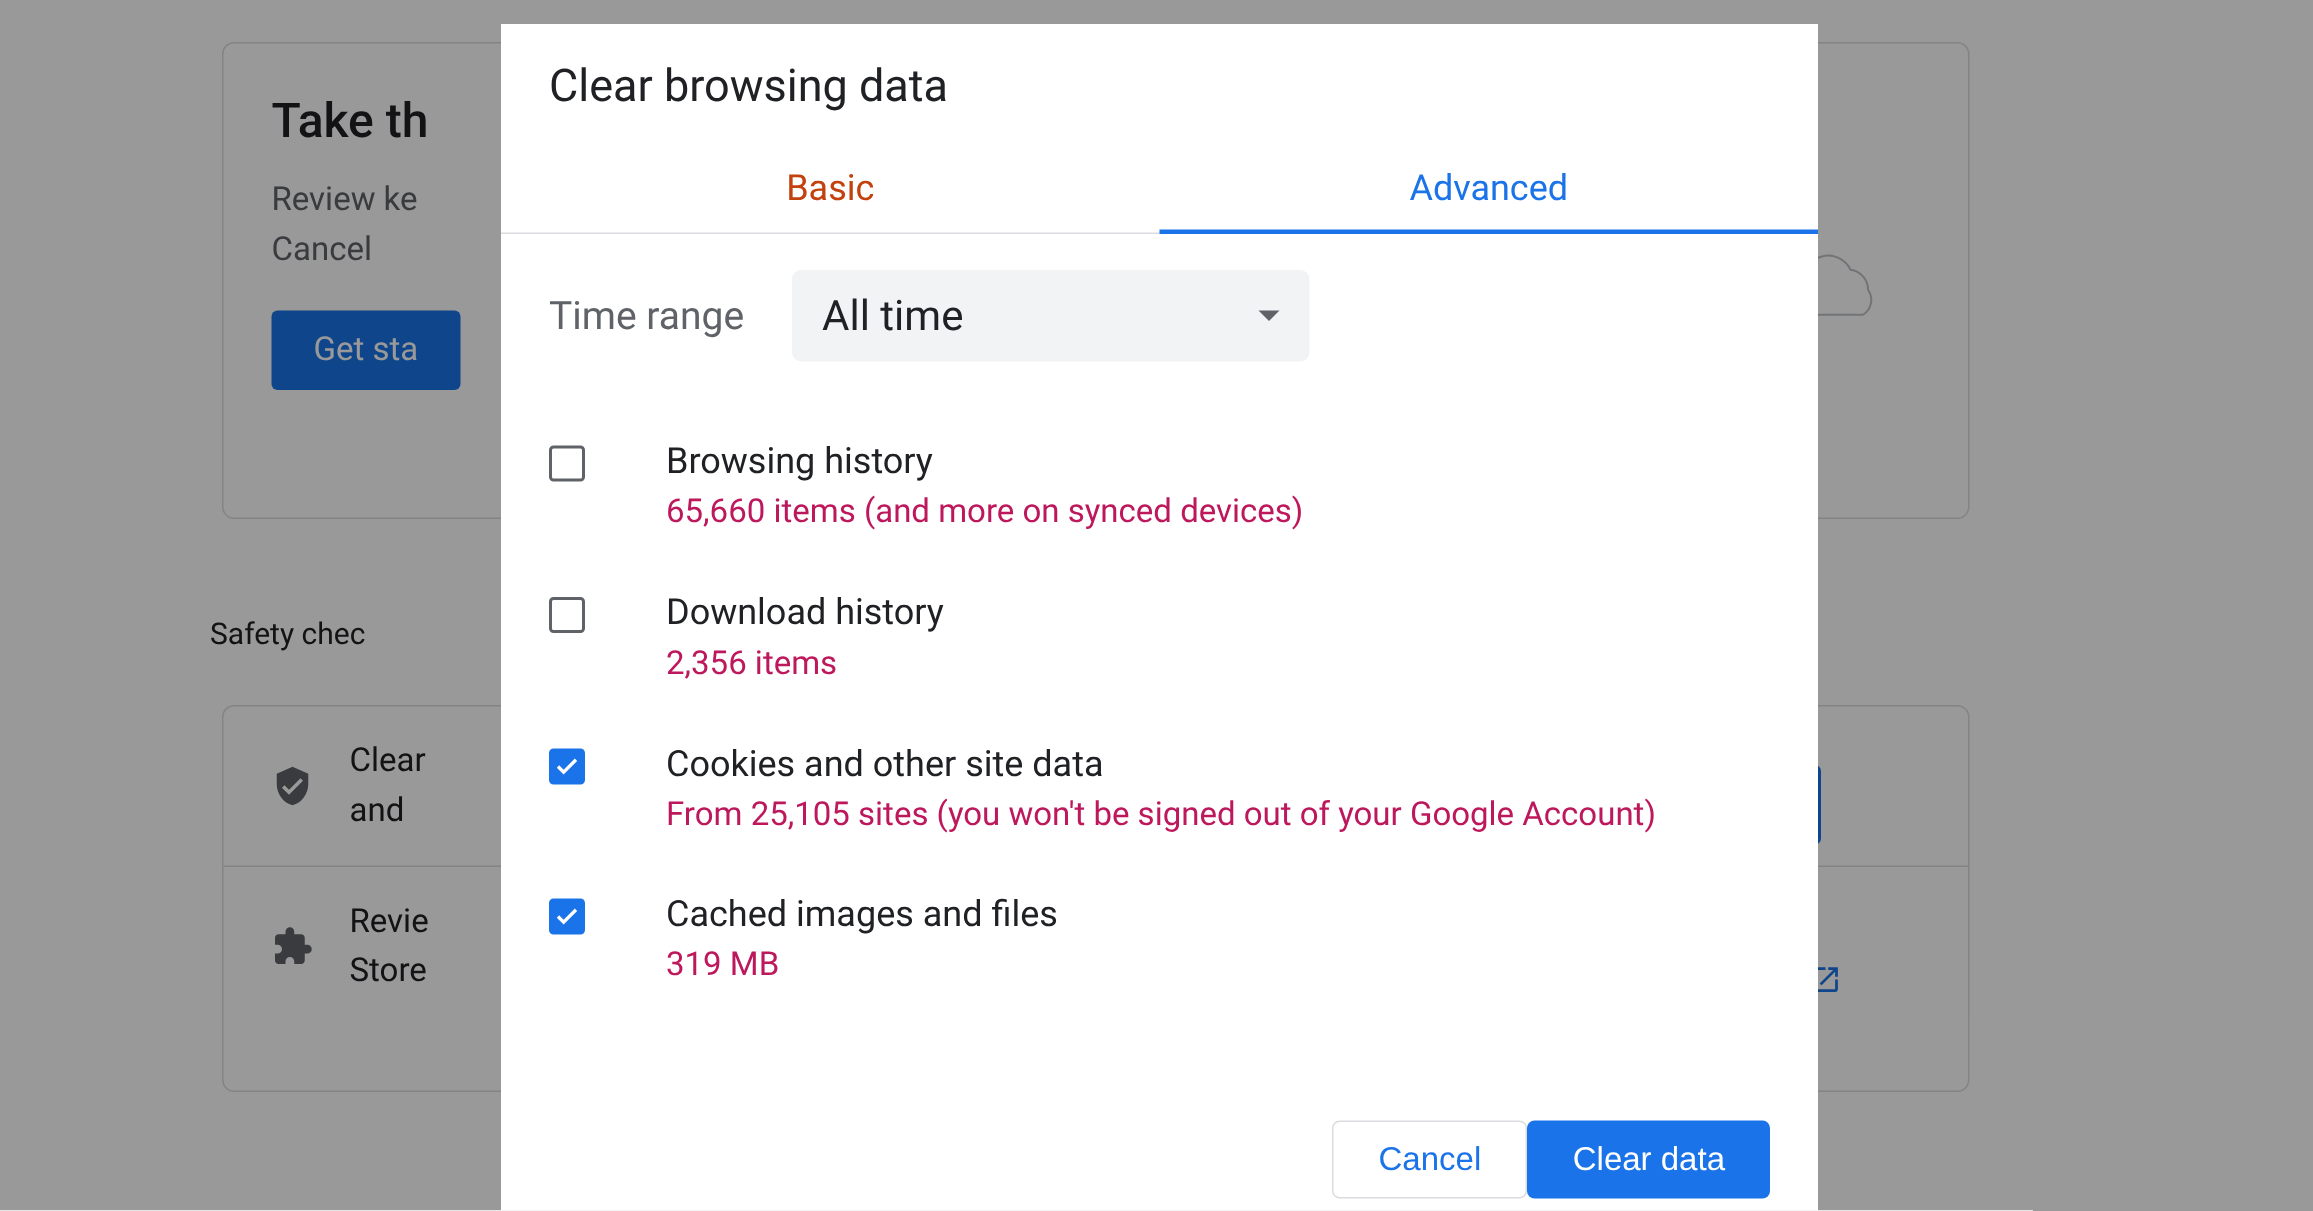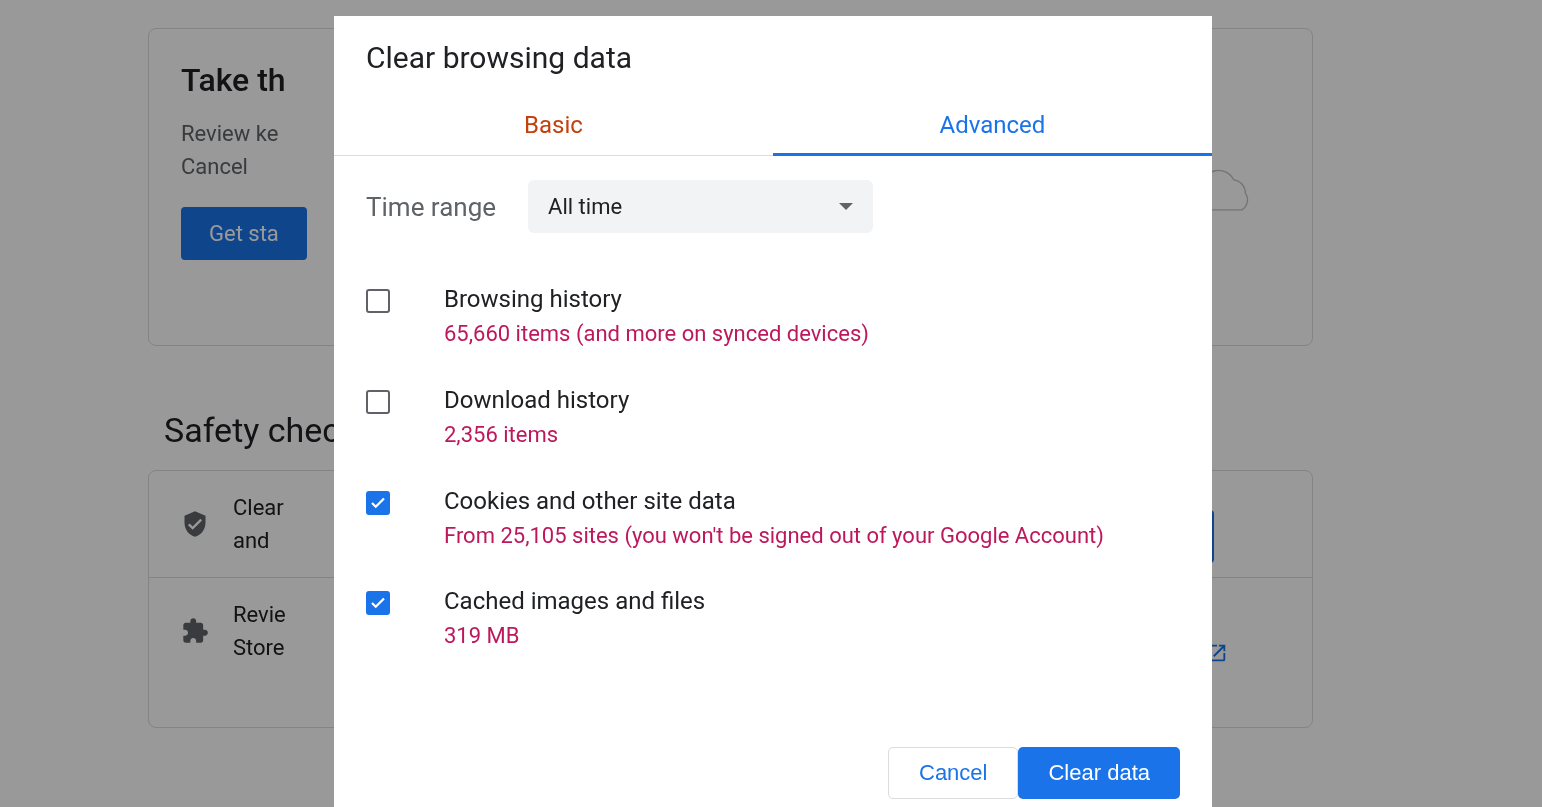--- a/index.html
+++ b/index.html
@@ -81,22 +81,22 @@
       left: 1160px;
       color: #1a73e8;
       font-size: 22px;
       display: flex;
       align-items: center;
       gap: 12px;
     }
     .bg-safety-heading {
       position: absolute;
       top: 410px;
-      left: 164px;
-      font-size: 34px;
+      left: 140px;
+      font-size: 20px;
       color: #202124;
     }
     .bg-card-2 {
       top: 470px;
       left: 148px;
       width: 1165px;
       height: 258px;
     }
     .bg-list-item {
       display: flex;
@@ -203,21 +203,21 @@
     .time-range-label {
       font-size: 26px;
       color: #5f6368;
     }
     .time-range-select {
       flex: 0 0 345px;
       background: #f1f3f4;
       border: none;
       border-radius: 6px;
       padding: 14px 20px;
-      font-size: 22px;
+      font-size: 28px;
       color: #202124;
       display: flex;
       justify-content: space-between;
       align-items: center;
       cursor: pointer;
     }
     .dropdown-arrow {
       width: 0;
       height: 0;
       border-left: 7px solid transparent;

